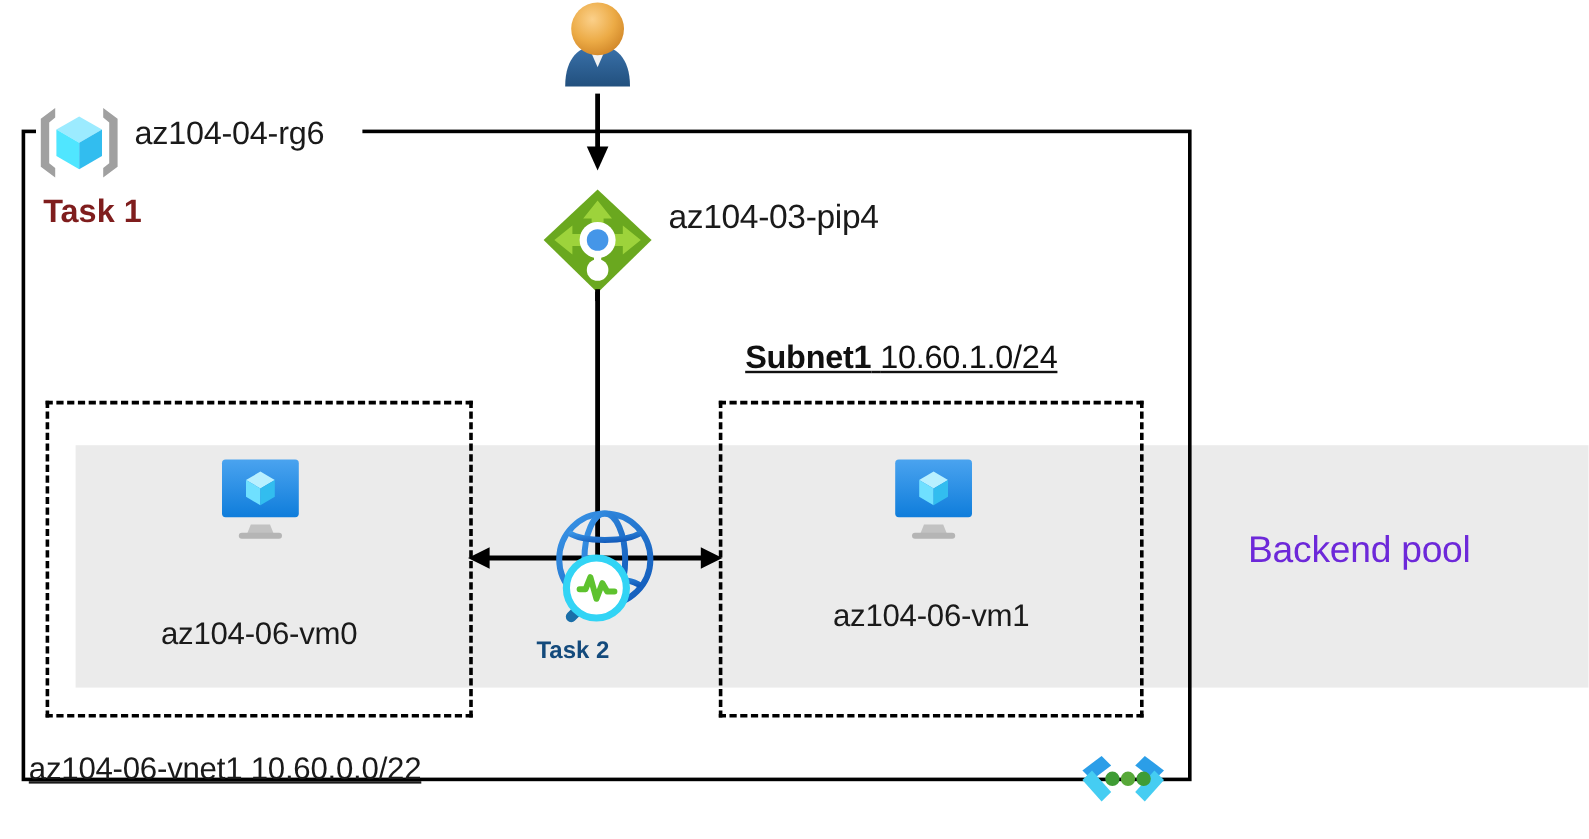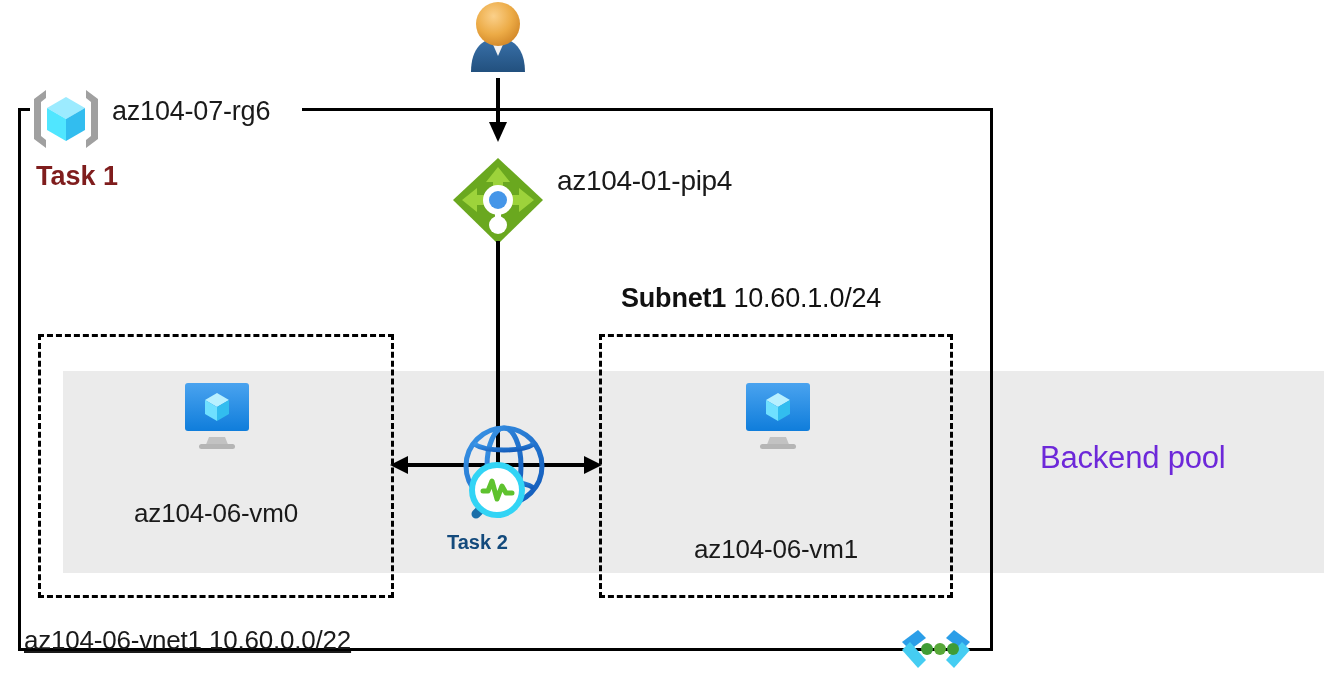--- a/index.html
+++ b/index.html
@@ -93,33 +93,33 @@
   .subnet1-box { left: 599px; top: 334px; width: 354px; height: 264px; }
 
   .subnet-label {
     font-size: 27px;
     color: #111111;
     white-space: nowrap;
     letter-spacing: -0.2px;
   }
   .subnet-label b { font-weight: bold; }
   .subnet0-label { left: 58px;  top: 283px; }
-  .subnet1-label { left: 621px; top: 283px; }
+  .subnet1-label { left: 621px; top: 283px; text-decoration: underline; }
 
   
   .vm-text {
     font-size: 26px;
     color: #1a1a1a;
     text-align: center;
     line-height: 1.29;
     white-space: nowrap;
     letter-spacing: -0.2px;
   }
-  .vm0-text { left: 76px;  top: 497px; width: 280px; }
-  .vm1-text { left: 636px; top: 497px; width: 280px; margin-top: 36px; }
+  .vm0-text { left: 76px;  top: 512px; width: 280px; }
+  .vm1-text { left: 636px; top: 497px; width: 280px; }
 
   
   .vnet-caption {
     left: 24px;
     top: 625px;
     font-size: 26px;
     color: #1a1a1a;
     white-space: nowrap;
     letter-spacing: -0.2px;
     text-decoration: underline;
@@ -147,21 +147,21 @@
       <path d="M56 2 L68 11 L68 51 L56 60 L56 52 L61 48 L61 14 L56 10 Z" fill="#a0a0a0"></path>
 
       <path d="M36 9 L55 20 L36 31 L17 20 Z" fill="#9cebff"></path>
 
       <path d="M17 20 L36 31 L36 53 L17 42 Z" fill="#50e6ff"></path>
 
       <path d="M55 20 L55 42 L36 53 L36 31 Z" fill="#32bdef"></path>
     </svg>
   </div>
 
-  <div class="abs rg-name">az104-07-rg6</div>
+  <div class="abs rg-name">az104-04-rg6</div>
 
   <div class="abs task1-label">Task 1</div>
 
   <div class="abs subnet-box subnet0-box"></div>
   <div class="abs subnet-box subnet1-box"></div>
 
 
   <div class="abs subnet-label subnet1-label">
     <b>Subnet1</b><span>&nbsp;</span><span>10.60.1.0/24</span>
   </div>
@@ -255,21 +255,21 @@
       <circle cx="50" cy="70" r="9" fill="#ffffff"></circle>
 
       <circle cx="50" cy="45" r="15" fill="#ffffff"></circle>
       <circle cx="50" cy="45" r="9" fill="#4596e8"></circle>
 
       <rect x="48" y="86" width="4" height="10" fill="#000000"></rect>
     </svg>
   </div>
 
   <div class="abs" style="left:557px; top:162px; font-size:28px; color:#1a1a1a; line-height:1.33; white-space:nowrap; letter-spacing:-0.3px;">
-    <div>az104-01-pip4</div>
+    <div>az104-03-pip4</div>
   </div>
 
   <div class="abs" style="left:452px; top:418px; width:104px; height:112px;">
     <svg width="104" height="112" viewBox="0 0 104 112">
       <defs>
         <linearGradient id="globeg" x1="0" y1="0" x2="1" y2="1">
           <stop offset="0%" stop-color="#3a96e8"></stop>
           <stop offset="100%" stop-color="#1058b8"></stop>
         </linearGradient>
       </defs>

